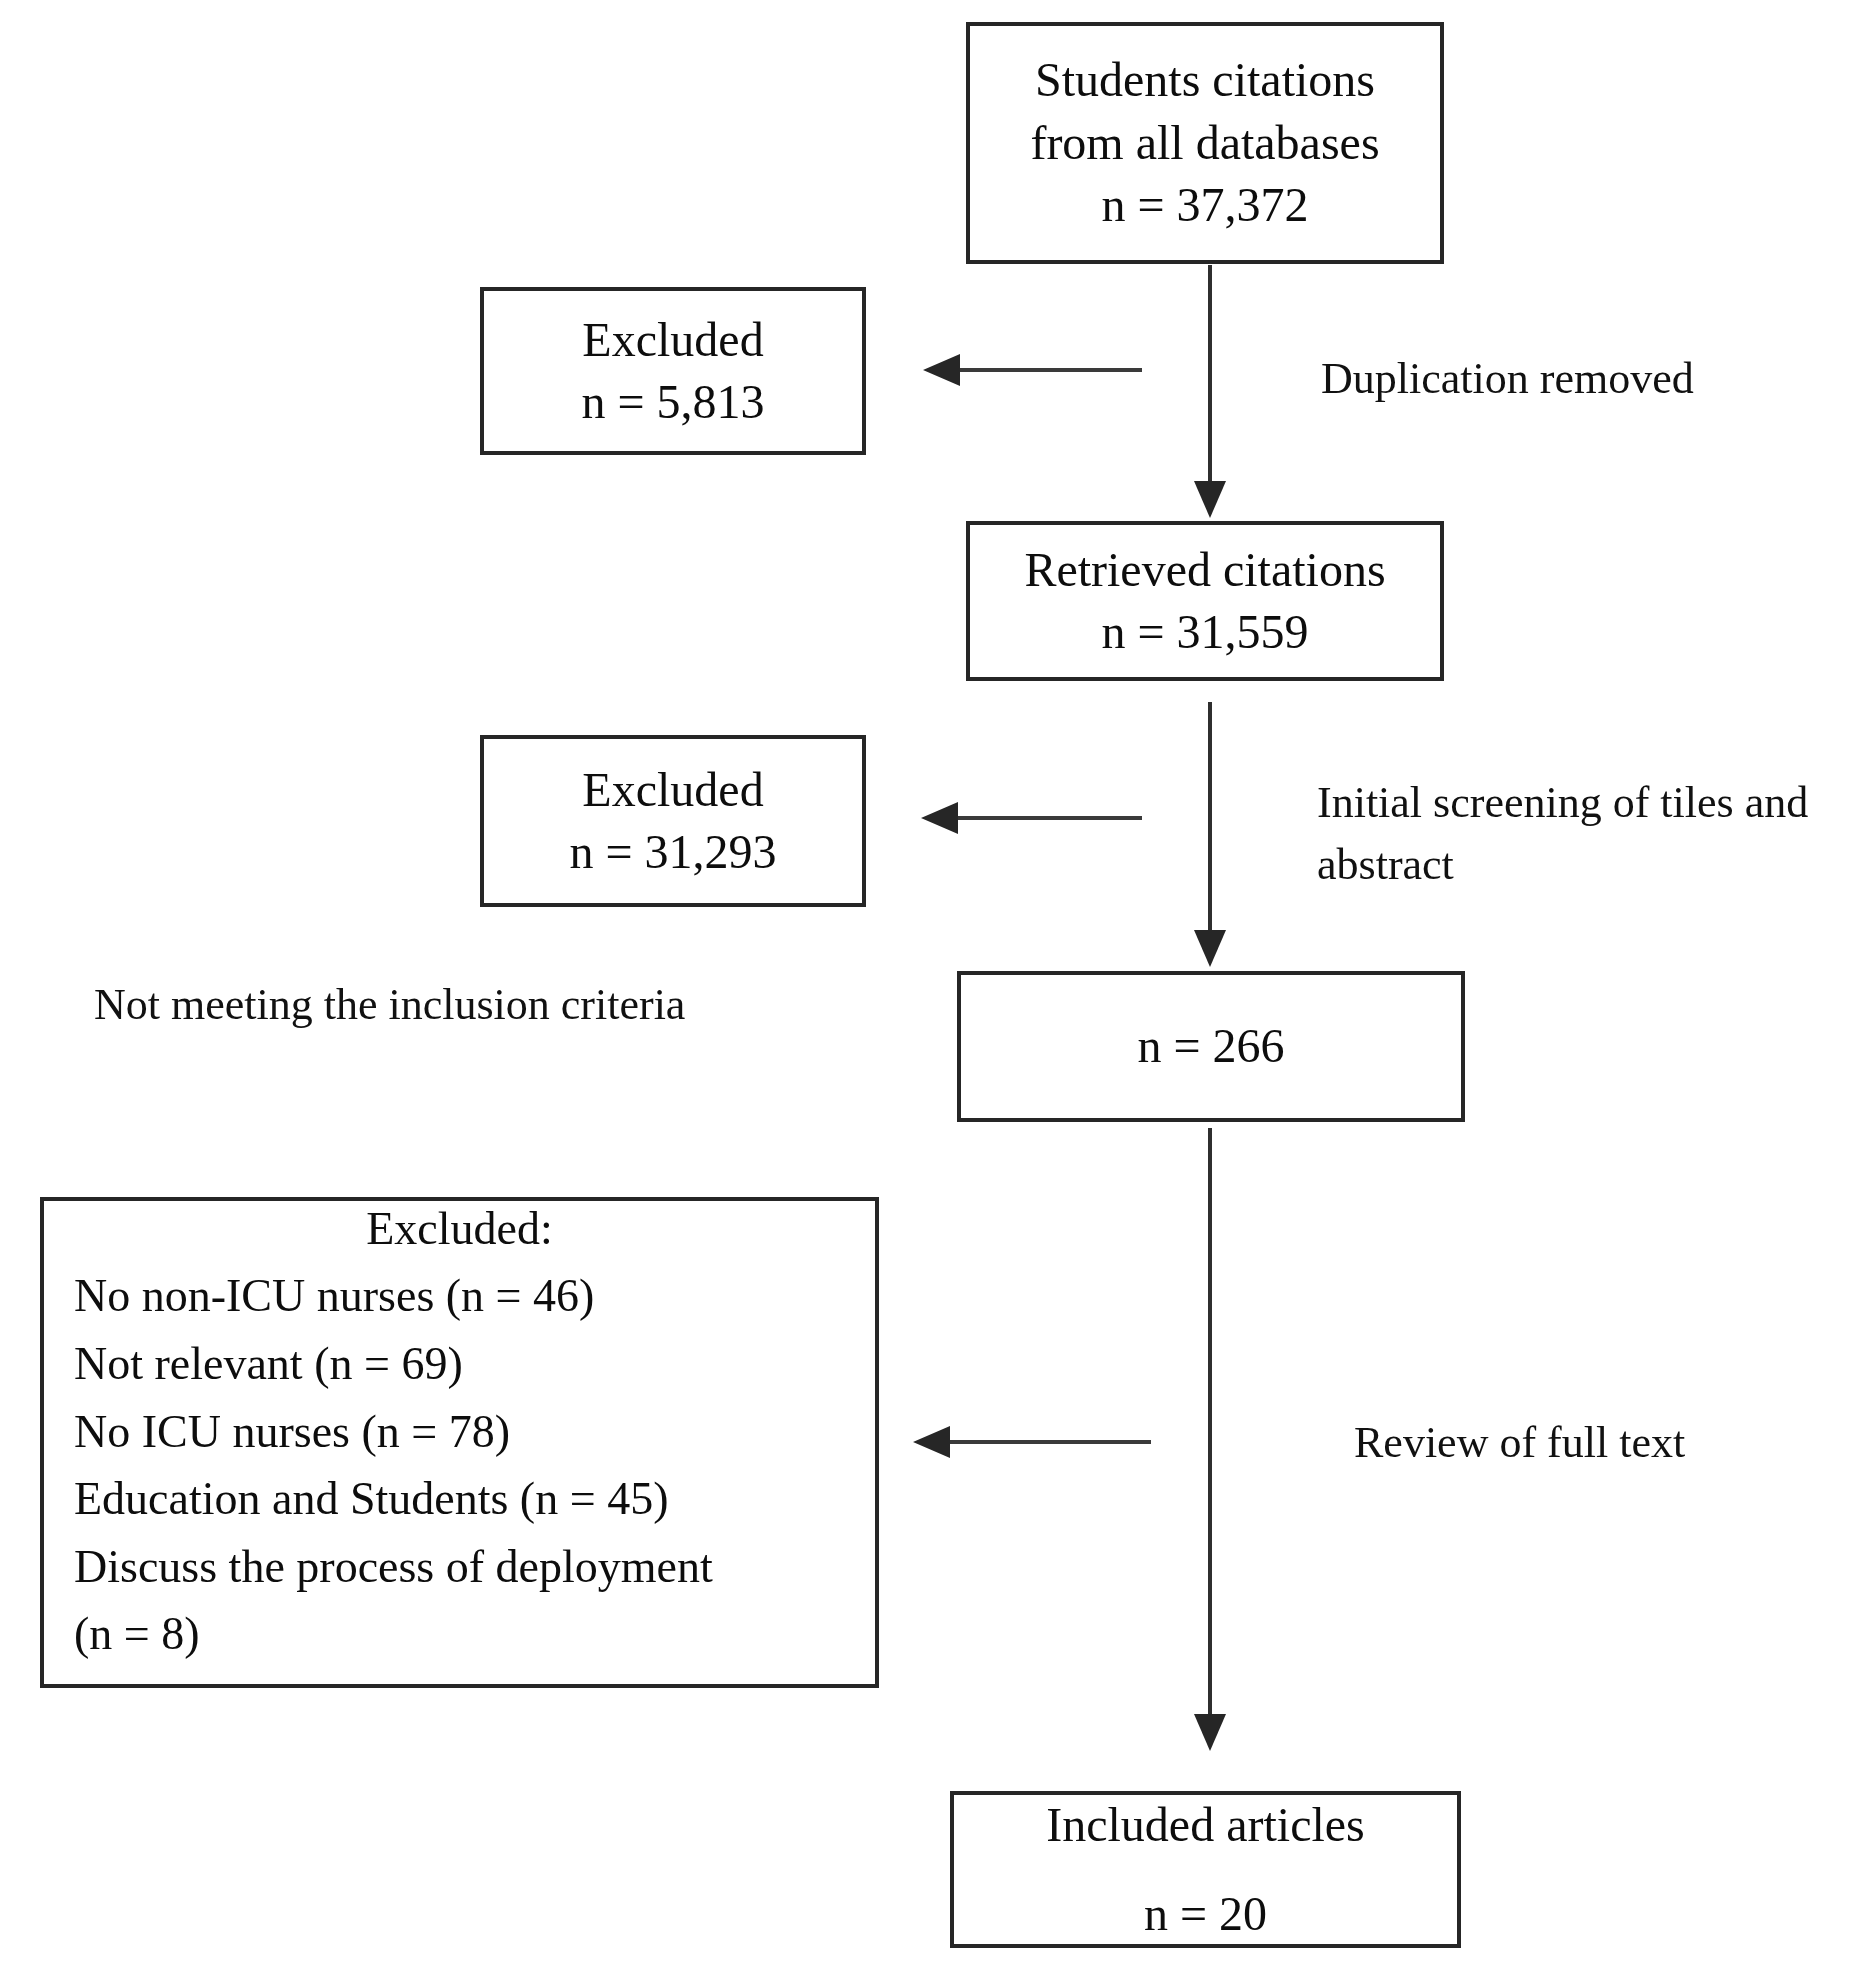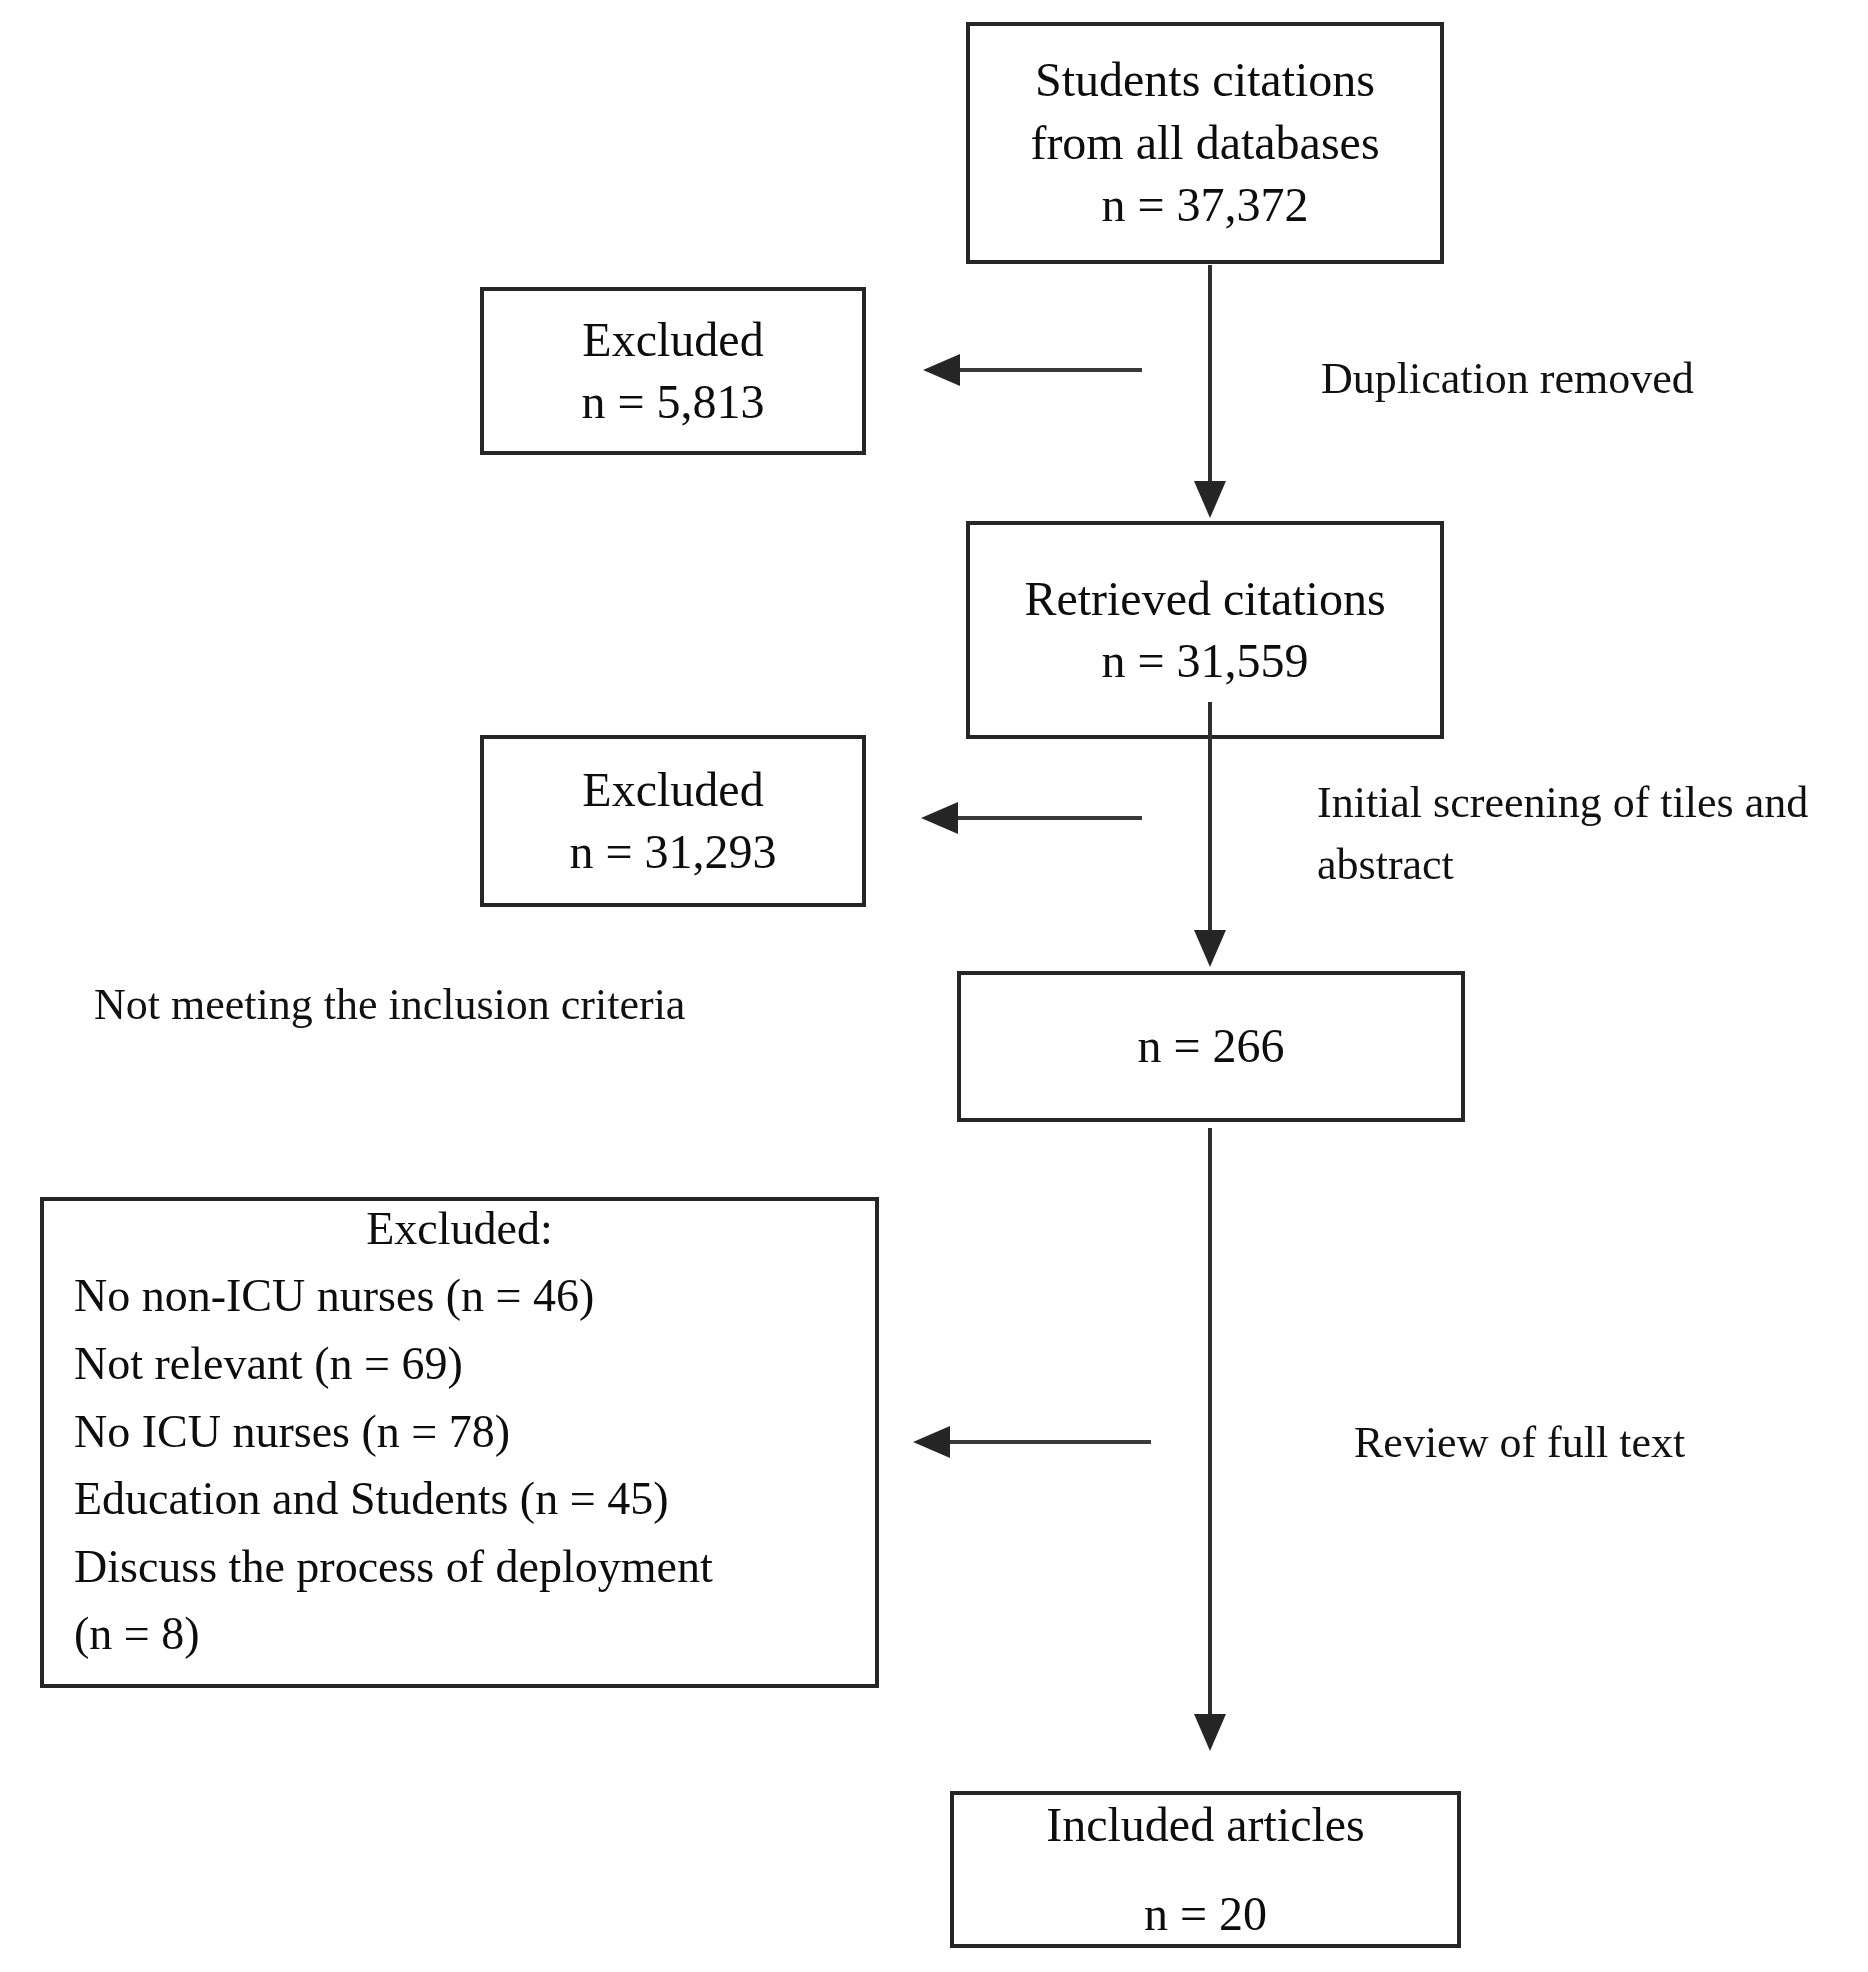--- a/index.html
+++ b/index.html
@@ -67,21 +67,21 @@
     <div class="box-line">n = 5,813</div>
   </div>
 
   <div class="arrow-h" style="left:923px;top:352px;width:219px;">
     <div class="shaft"></div>
     <div class="head"></div>
   </div>
 
   <div class="label" style="left:1310px;top:348px;margin-left:11px;">Duplication removed</div>
 
-  <div class="box" style="left:966px;top:521px;width:478px;height:218px;">
+  <div class="box" style="left:966px;top:521px;width:478px;height:160px;">
     <div class="box-line">Retrieved citations</div>
     <div class="box-line">n = 31,559</div>
   </div>
 
   <div class="arrow-v" style="left:1192px;top:702px;height:265px;">
     <div class="shaft"></div>
     <div class="head"></div>
   </div>
 
   <div class="box" style="left:480px;top:735px;width:386px;height:172px;">

